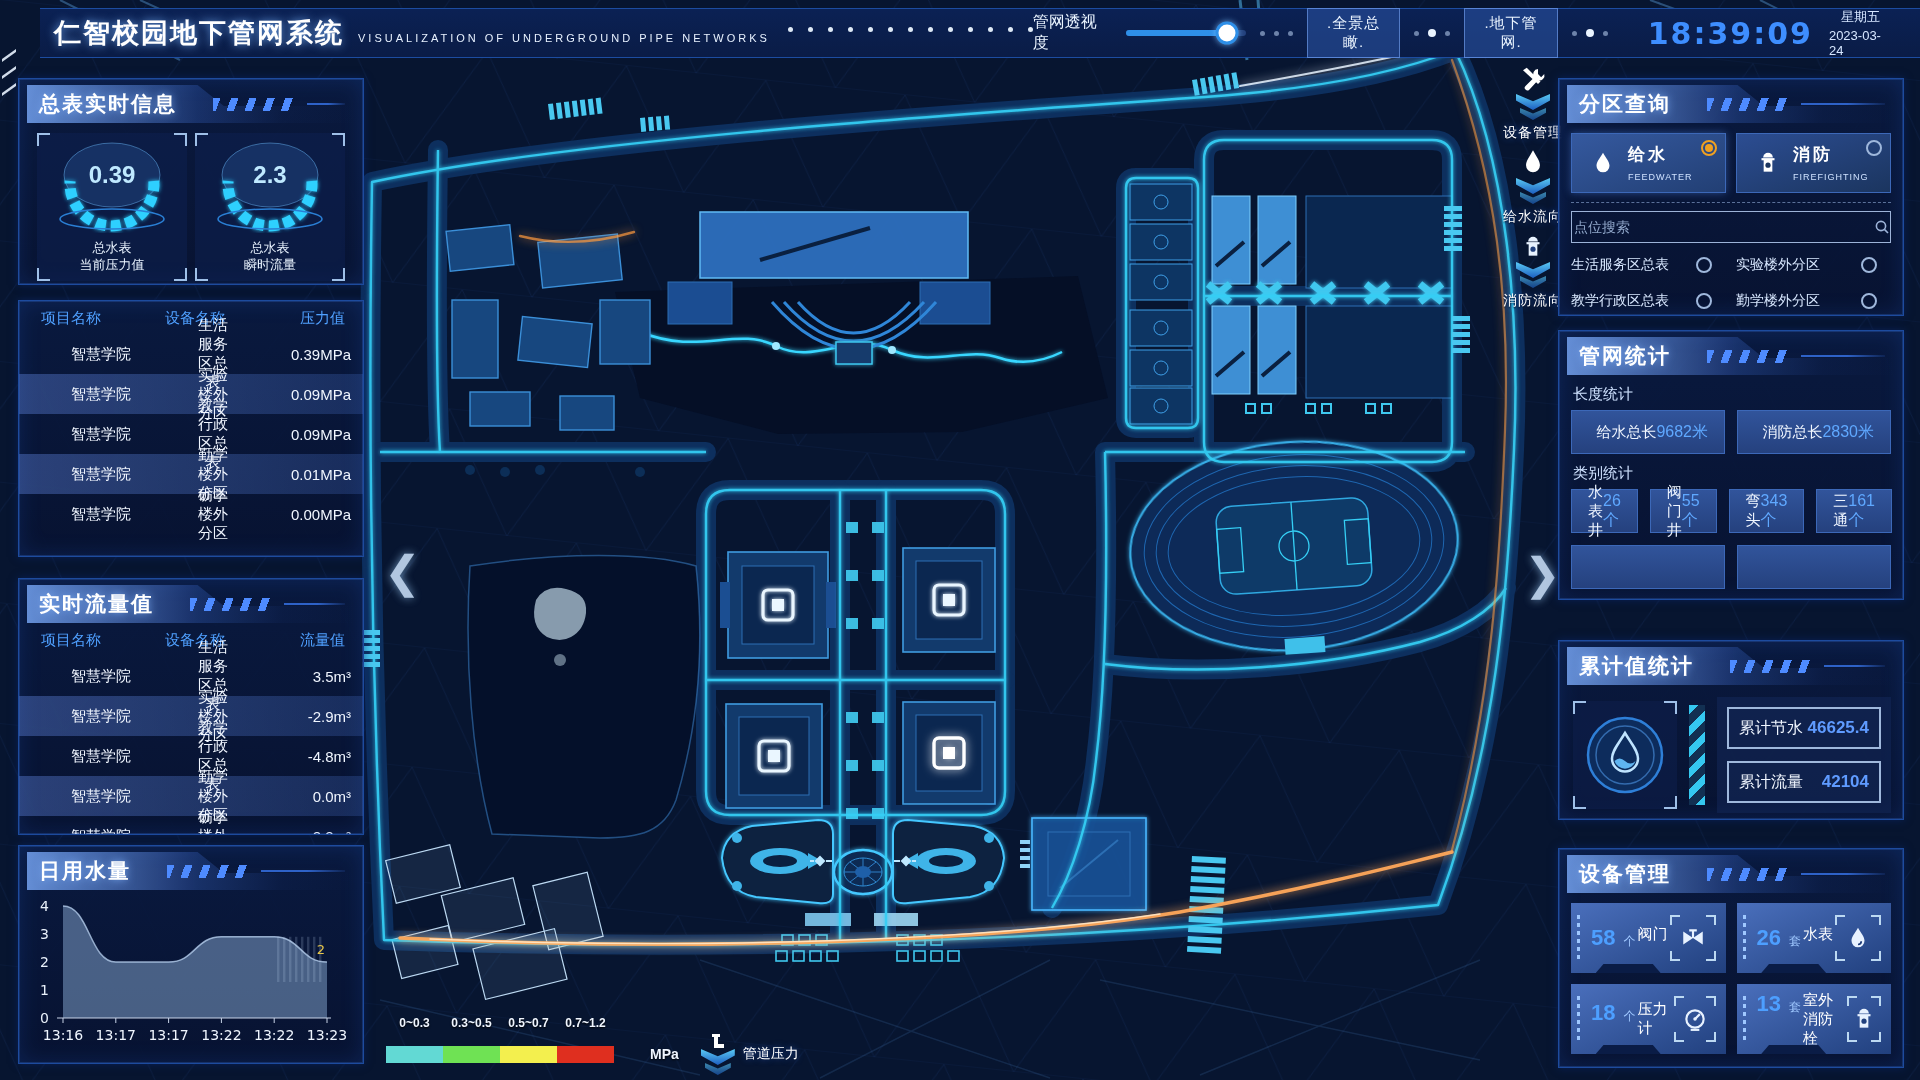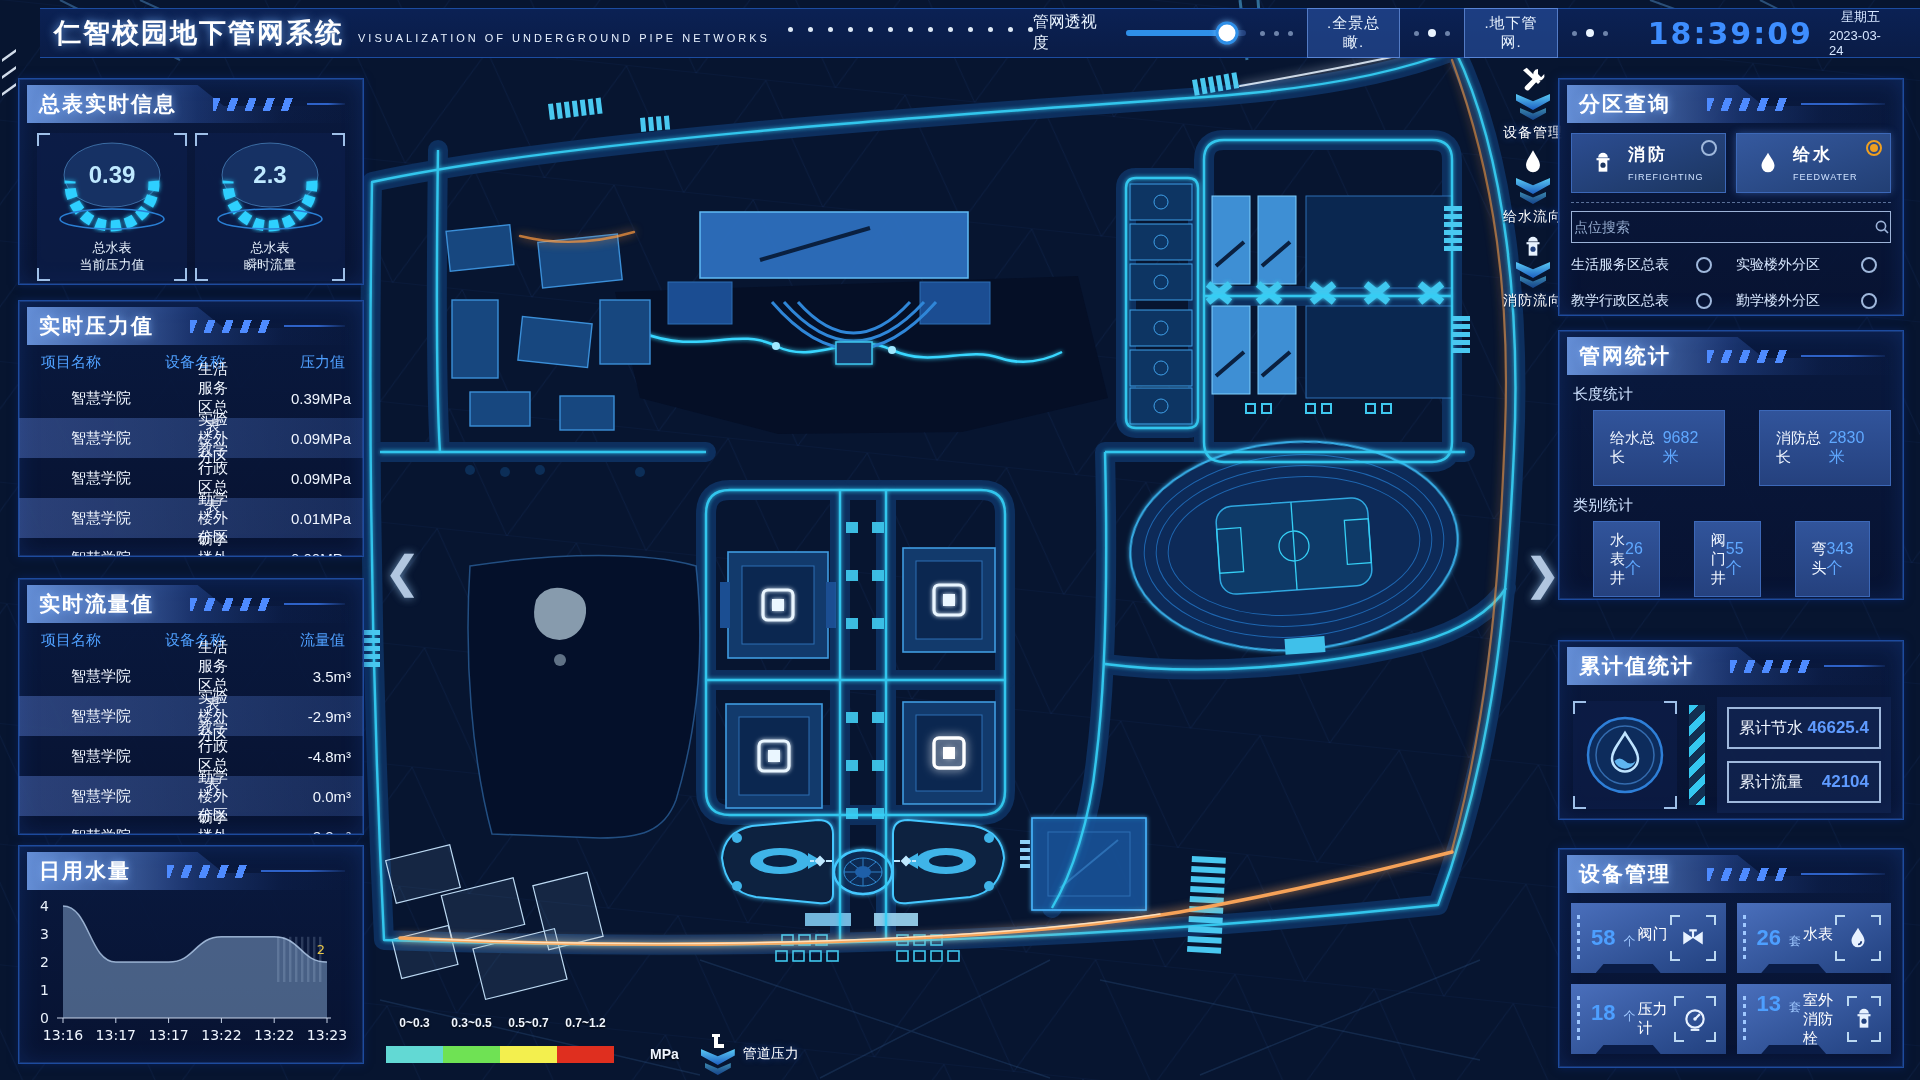--- a/index.html
+++ b/index.html
@@ -91,21 +91,21 @@
   .searchbox input::placeholder{color:#8fa6c9;}
   #query-options{display:grid;grid-template-columns:1fr 1fr;padding:4px 12px 0 12px;column-gap:10px;}
   .opt{display:flex;align-items:center;justify-content:space-between;height:36px;cursor:pointer;}
   .opt-l{font-size:14px;color:#d8e8ff;}
   .radio{width:12px;height:12px;border-radius:50%;border:2px solid #9fb8dc;margin-right:14px;}
 
   #panel-stats{left:1558px;top:330px;height:268px;}
   .sub-t{font-size:15px;color:#cfe2ff;padding:10px 14px 6px 14px;}
   .chip-row{display:flex;gap:12px;padding:0 12px;}
   .chip{flex:1;height:42px;background:linear-gradient(180deg,#31549b,#25417e);border:1px solid #3c68b8;
-    display:flex;align-items:center;justify-content:flex-end;padding:16px 16px;margin-left:22px;}
+    display:flex;align-items:center;justify-content:flex-end;padding:0 16px;}
   .chip-l{font-size:15px;color:#f0f6ff;}
   .chip-v{font-size:16px;color:#5fa8ff;}
   .chip-row.clipped{margin-top:12px;}
 
   #panel-cumulative{left:1558px;top:640px;height:178px;}
   .cum-wrap{display:flex;align-items:center;gap:12px;padding:12px 12px 0 14px;}
   .emblem-box{position:relative;width:104px;height:108px;background:rgba(14,32,78,.55);display:flex;align-items:center;justify-content:center;}
   .stripes{width:16px;height:100px;background:repeating-linear-gradient(135deg,#35c8f0 0 7px,#123052 7px 15px);}
   .cum-col{flex:1;display:flex;flex-direction:column;gap:12px;background:rgba(22,44,96,.45);padding:10px;}
   .cum-row{height:38px;border:2px solid #9fb8dc;background:rgba(15,35,80,.5);display:flex;align-items:center;justify-content:space-between;padding:0 10px;}
@@ -570,26 +570,20 @@
       </svg>
       <div class="gauge-lbl">
         <div>总水表</div>
             <div>瞬时流量</div>
       </div>
     </div>
   </div>
 </div>
 
 <div class="panel" id="panel-pressure">
-  <div class="ptitle">
-        <div class="pt-bg"></div>
-    <span class="pt-text">实时压力值</span>
-    <div class="pt-slash"></div>
-        <div class="pt-line"></div>
-  </div>
   <div class="thead">
     <span class="tc0">项目名称</span>
     <span class="tc1">设备名称</span>
     <span class="tc2">压力值</span>
   </div>
   <div id="pressure-rows">
         <div class="trow">
           <span class="tc0">智慧学院</span>
           <span class="tc1">生活服务区总表</span>
           <span class="tc2">0.39MPa</span>
@@ -764,35 +758,35 @@
 <div class="nav-arrow" id="arrow-right">❯</div>
 
 <div class="panel" id="panel-query">
   <div class="ptitle">
         <div class="pt-bg"></div>
     <span class="pt-text">分区查询</span>
     <div class="pt-slash"></div>
         <div class="pt-line"></div>
   </div>
   <div class="modes">
+    <div class="mode-btn sel" id="mode-0">
+      <svg width="26" height="26" viewBox="0 0 24 24">
+        <path d="M12 2.5 C9.2 7.5 6 10.8 6 14.6 a6 6 0 0 0 12 0 C18 10.8 14.8 7.5 12 2.5 Z" fill="#ffffff"></path>
+      </svg>
+      <span><span class="m-l">给水</span><br><span class="m-s">FEEDWATER</span></span>
+      <span class="m-radio"></span>
+    </div>
     <div class="mode-btn" id="mode-1">
       <svg width="26" height="26" viewBox="0 0 24 24">
         <path d="M8 9 h8 v11 h-8 z" fill="#ffffff"></path>
         <path d="M12 2.5 a4.5 4.5 0 0 1 4.5 4.5 h-9 A4.5 4.5 0 0 1 12 2.5 Z" fill="#ffffff"></path>
         <rect x="6" y="7.5" width="12" height="2" fill="#ffffff"></rect>
         <circle cx="12" cy="14" r="2.4" fill="#1b355f"></circle>
       </svg>
       <span><span class="m-l">消防</span><br><span class="m-s">FIREFIGHTING</span></span>
-      <span class="m-radio"></span>
-    </div>
-    <div class="mode-btn sel" id="mode-0">
-      <svg width="26" height="26" viewBox="0 0 24 24">
-        <path d="M12 2.5 C9.2 7.5 6 10.8 6 14.6 a6 6 0 0 0 12 0 C18 10.8 14.8 7.5 12 2.5 Z" fill="#ffffff"></path>
-      </svg>
-      <span><span class="m-l">给水</span><br><span class="m-s">FEEDWATER</span></span>
       <span class="m-radio"></span>
     </div>
   </div>
   <div class="q-divider"></div>
   <div class="searchbox">
     <input type="text" placeholder="点位搜索" style="">
     <svg width="16" height="16" viewBox="0 0 16 16">
       <circle cx="7" cy="7" r="4.6" fill="none" stroke="#9db3d8" stroke-width="1.6"></circle>
       <line x1="10.4" y1="10.4" x2="14" y2="14" stroke="#9db3d8" stroke-width="1.6"></line>
     </svg>

